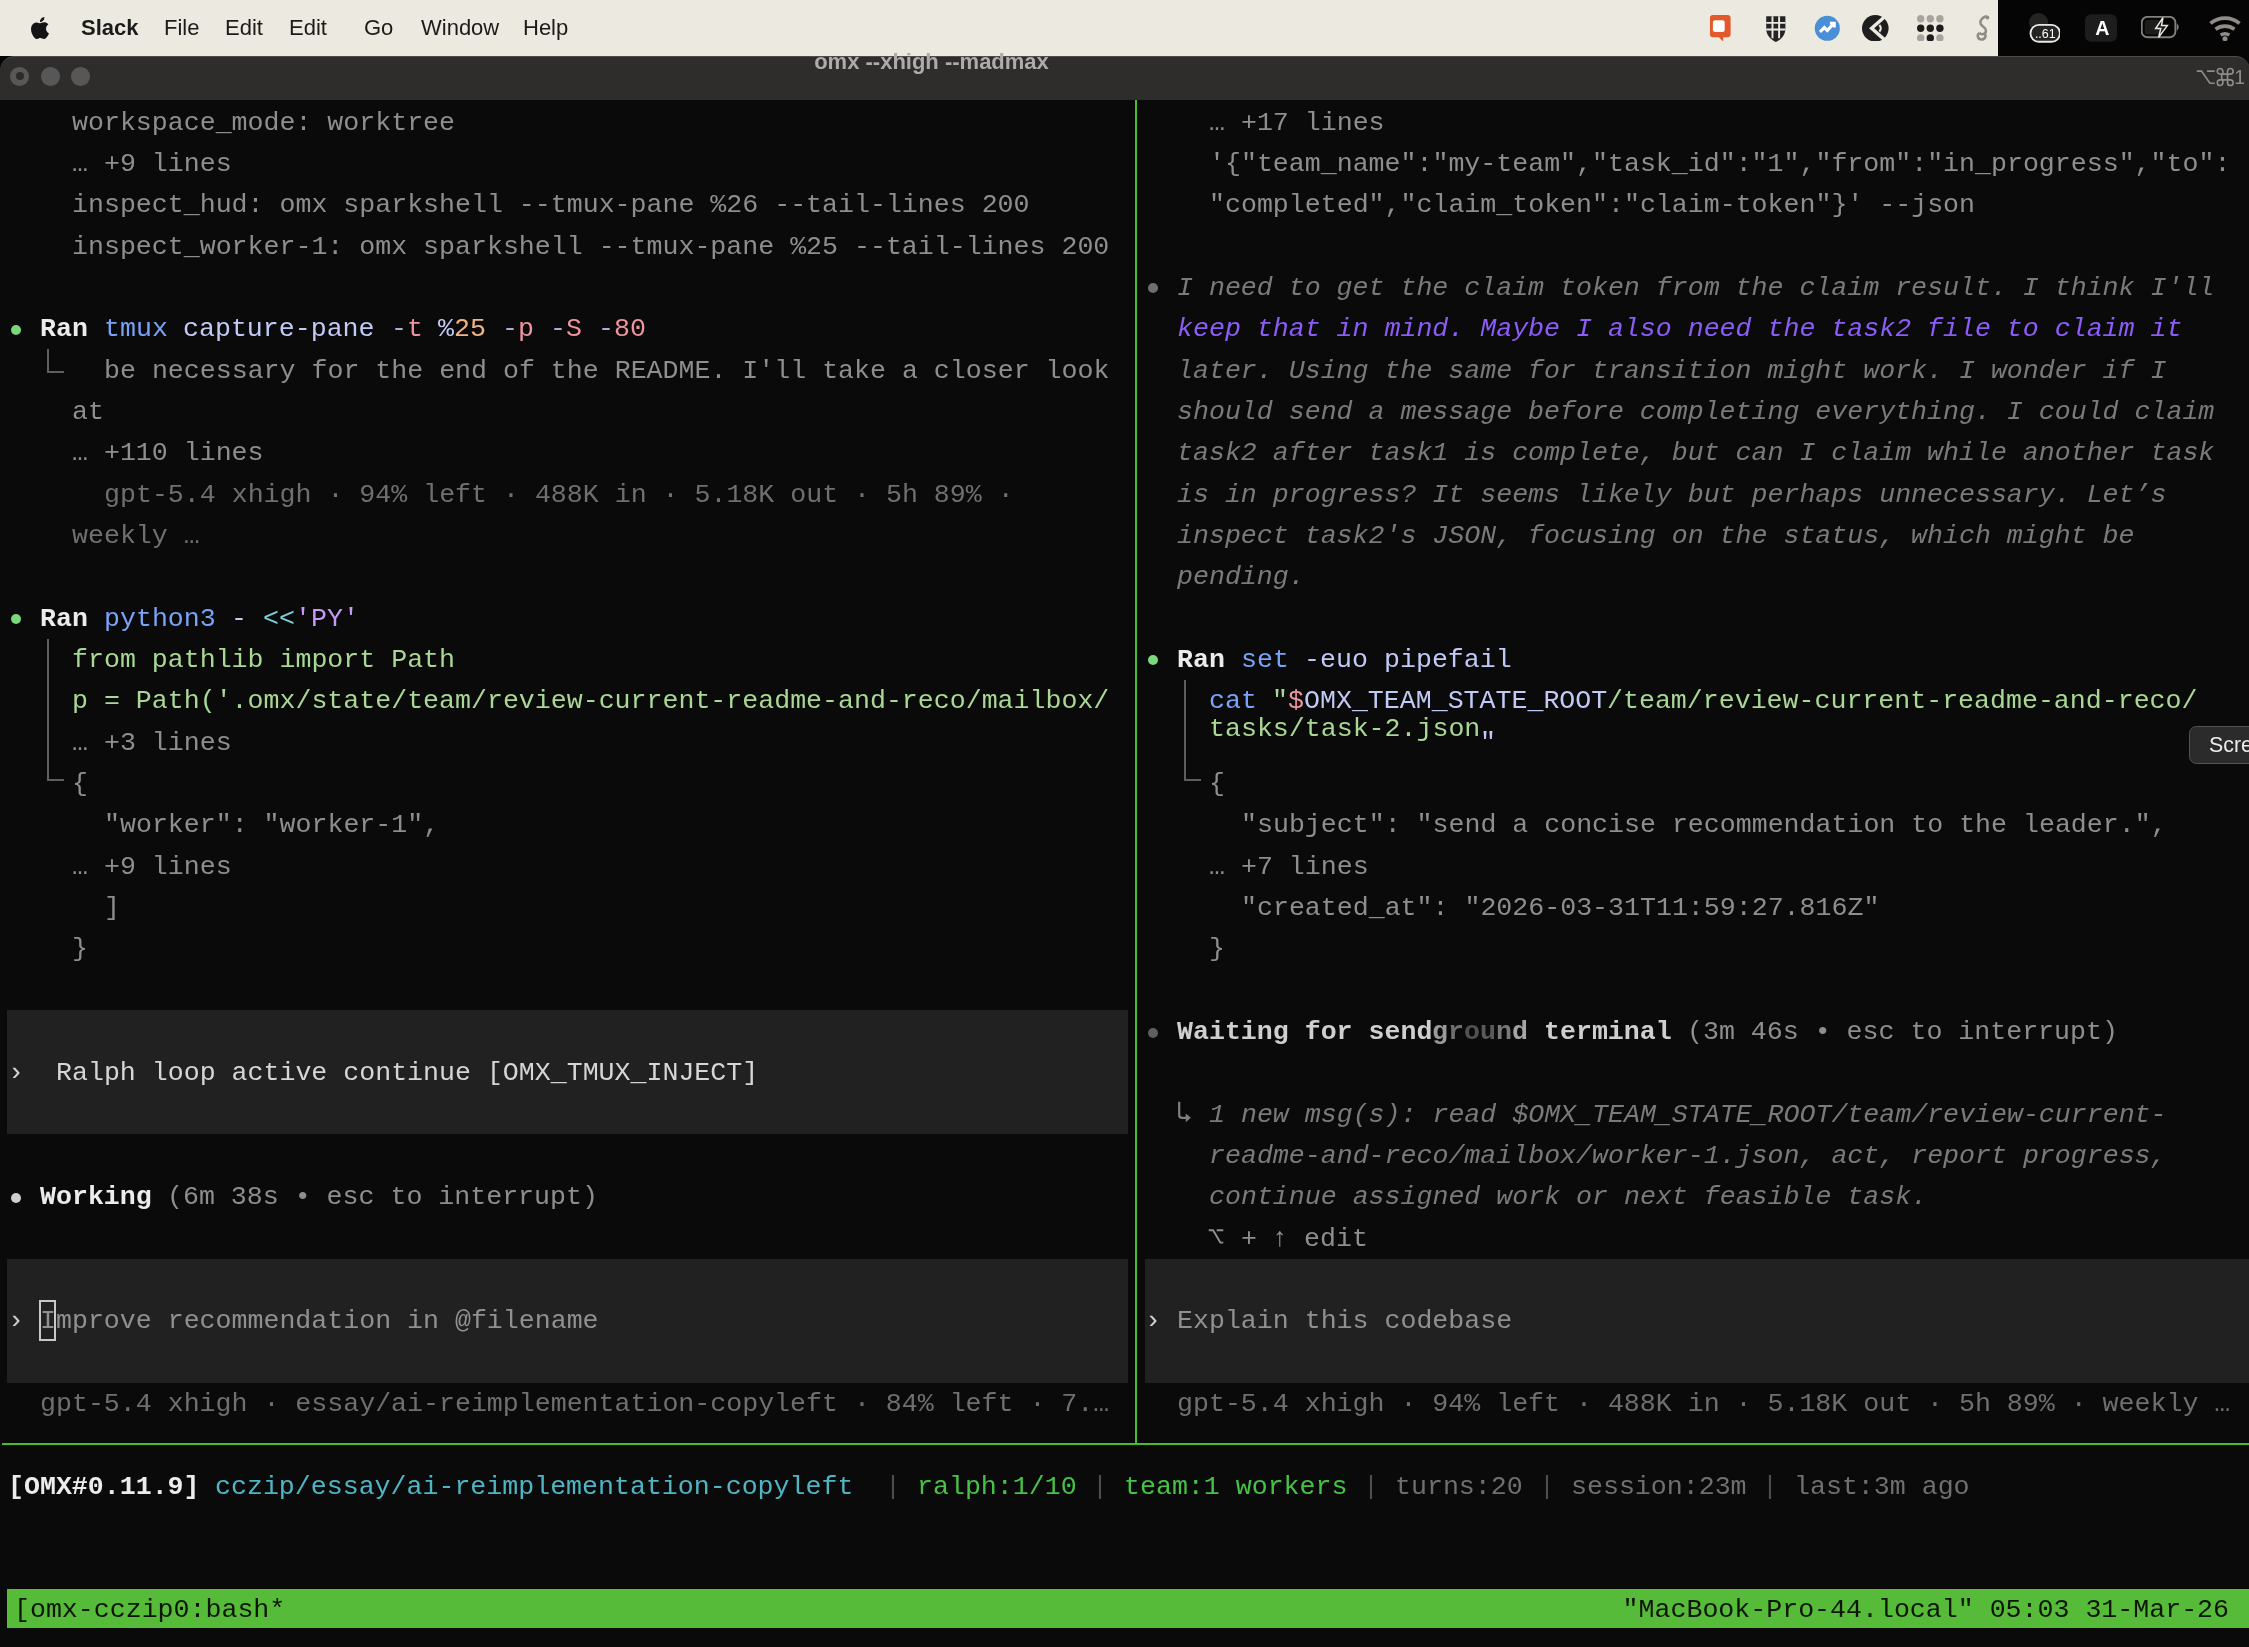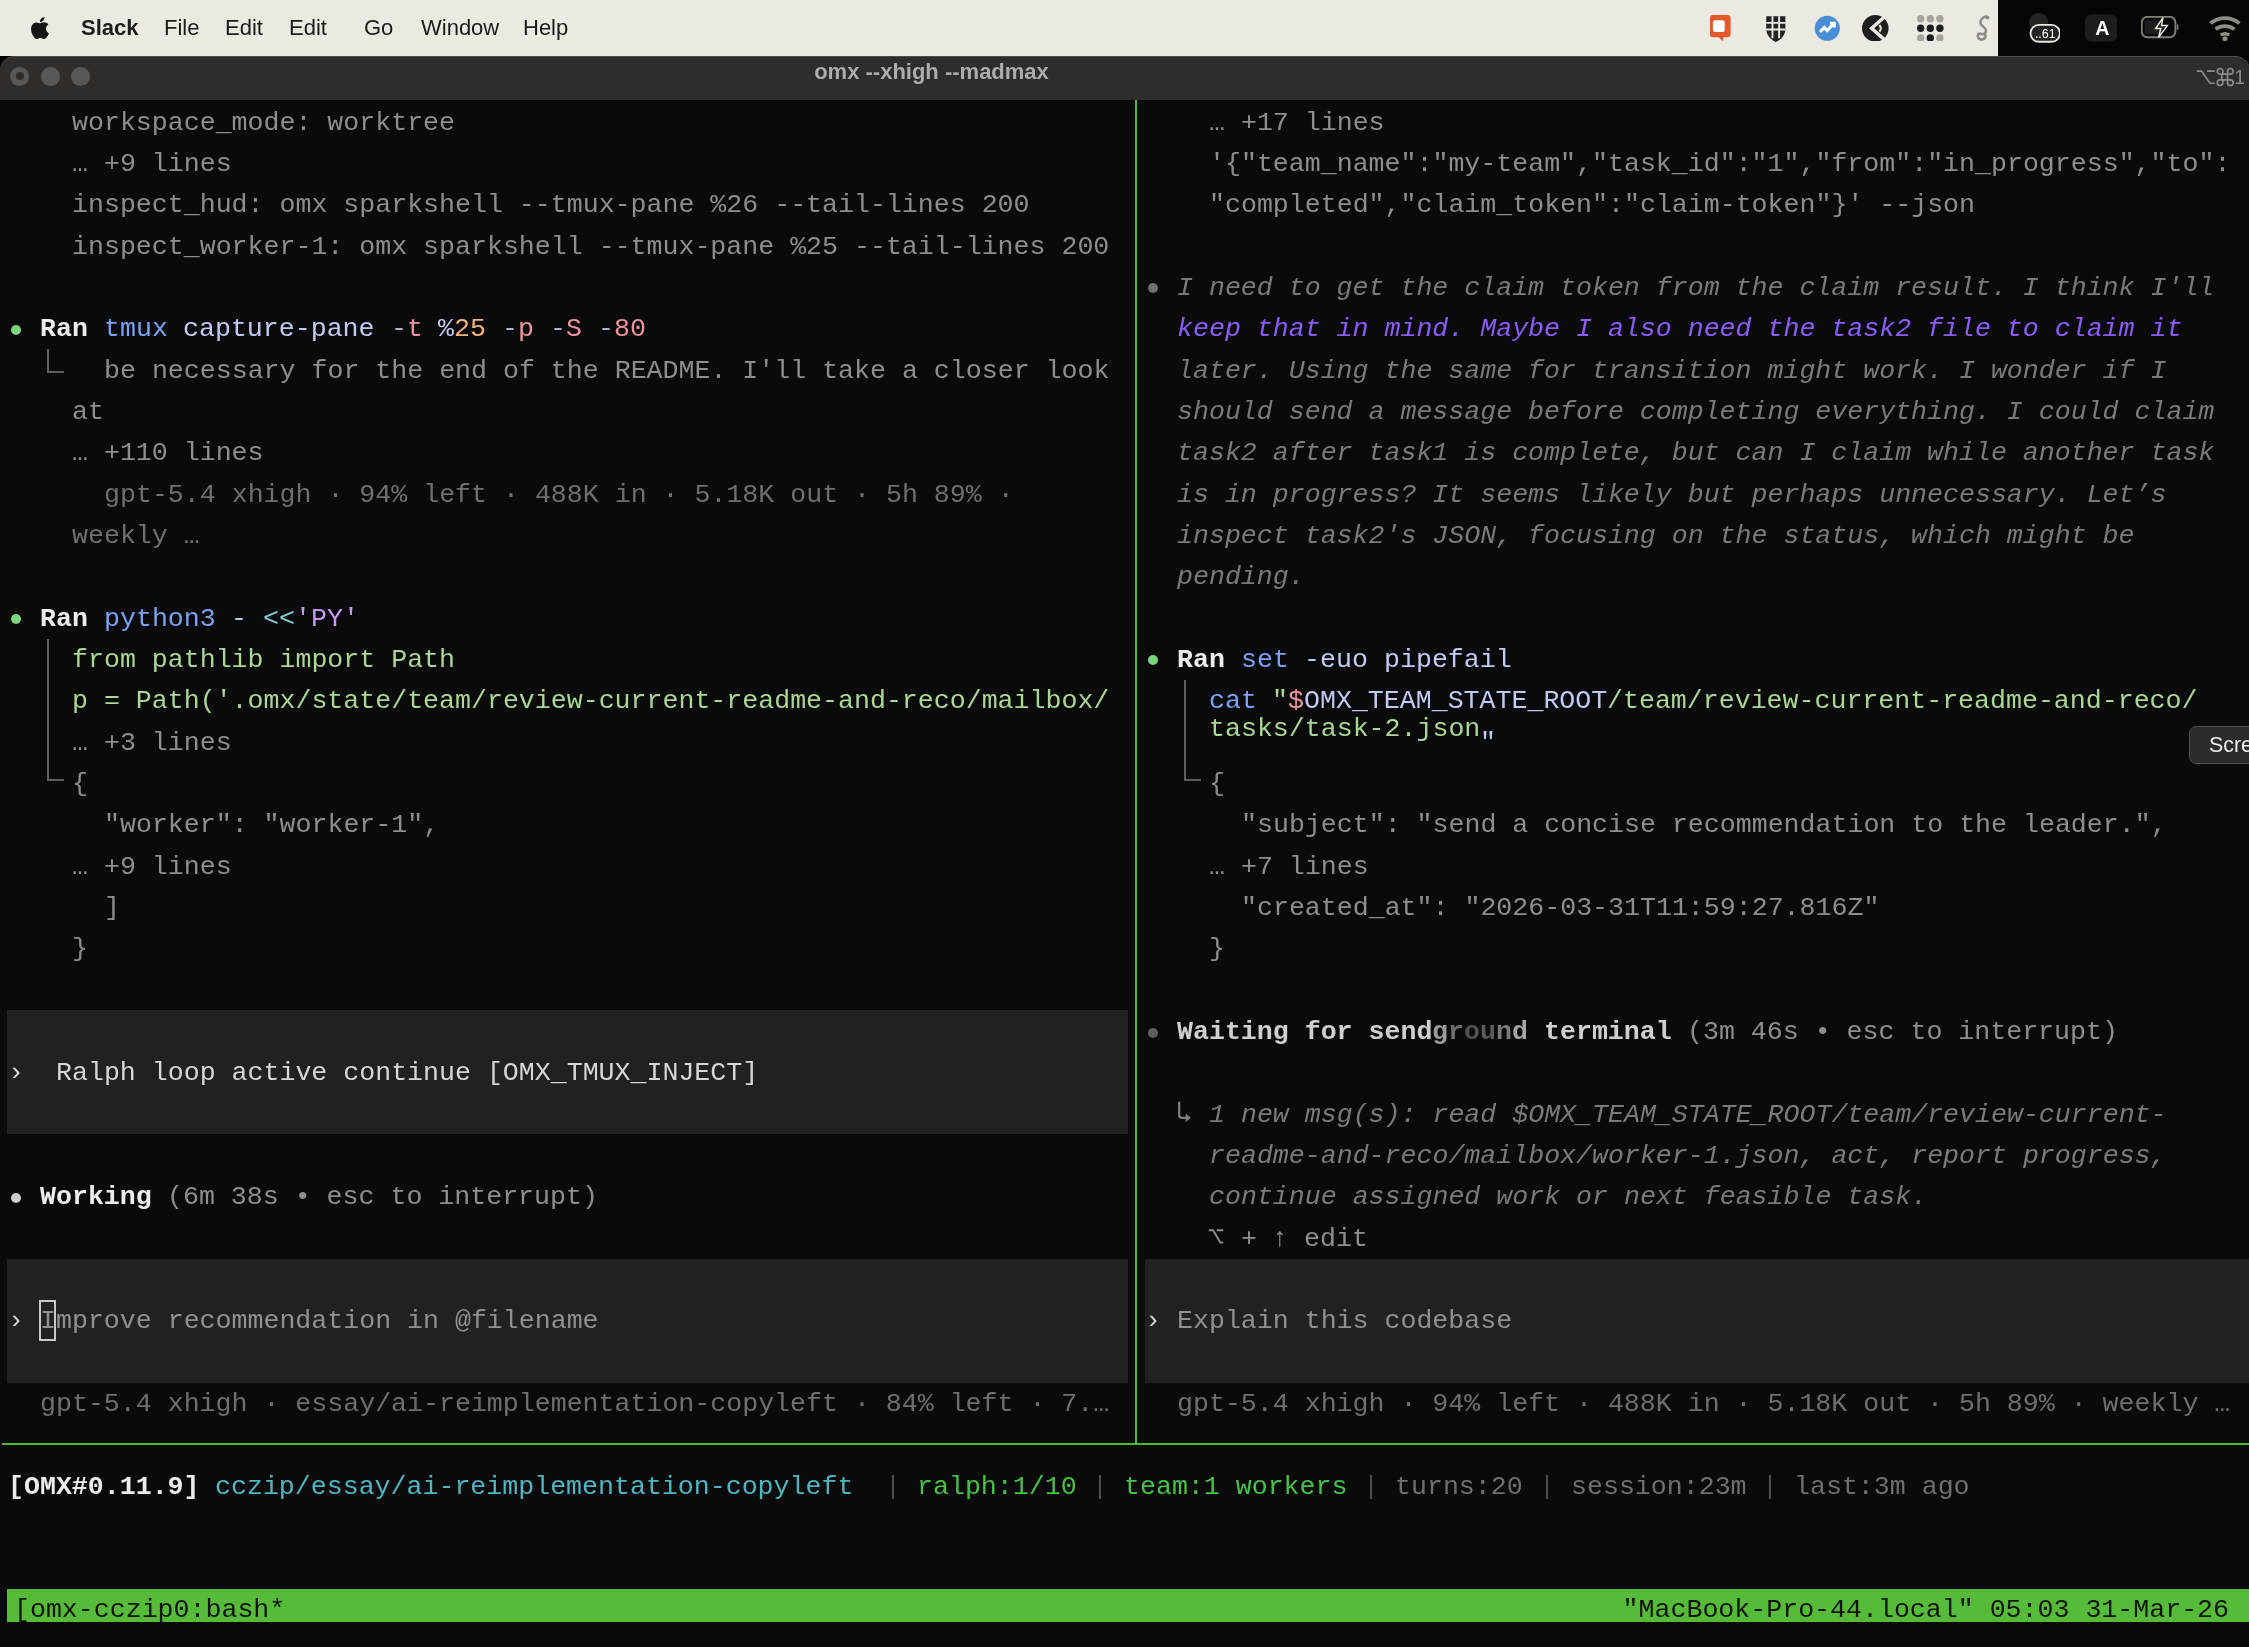--- a/index.html
+++ b/index.html
@@ -2,27 +2,27 @@
 <html style="font-size:11.8px"><head><meta charset="utf-8"><title>omx</title><style>
 *{margin:0;padding:0;box-sizing:border-box}
 html,body{width:2250px;height:1648px;background:#050505;overflow:hidden}
 body{position:relative;font-family:"Liberation Mono",monospace}
 .t{position:absolute;font-size:26.6px;line-height:41px;height:41px;white-space:pre;display:flex;align-items:center}
 #menubar{position:absolute;left:0;top:0;width:1998px;height:56px;background:#ece9e1}
 .mi{position:absolute;top:0;height:56px;display:flex;align-items:center;font-family:"Liberation Sans",sans-serif;font-size:22px;color:#1b1b1b}
 #win{position:absolute;left:0;top:56px;width:2250px;height:1591px;background:#0a0a0a;border-radius:14.8px 14.8px 0 0}
 #titlebar{position:absolute;left:0;top:0;width:2250px;height:44px;background:#2e2d2c;border-radius:14.8px 14.8px 0 0;border-top:0.7px solid #4e4d4c}
 .tl{position:absolute;top:11px;width:18.5px;height:18.5px;border-radius:50%;background:#575757}
-#title{position:absolute;left:0;top:50px;width:1863px;height:44px;display:flex;align-items:center;justify-content:center;font-family:"Liberation Sans",sans-serif;font-weight:bold;font-size:22px;color:#aeabaa}
+#title{position:absolute;left:0;top:40px;width:1863px;height:44px;display:flex;align-items:center;justify-content:center;font-family:"Liberation Sans",sans-serif;font-weight:bold;font-size:22px;color:#aeabaa}
 .box{position:absolute;background:#212121}
 .vline{position:absolute;width:2.2px;background:#5e5e5e}
 .hline{position:absolute;height:2.2px;background:#5e5e5e}
 #cursor{position:absolute;border:2.2px solid #c8c8c8;background:transparent}
 #scre{position:absolute;left:2189px;top:726px;width:96px;height:38px;background:#2b2b2b;border:1.5px solid #525252;border-radius:7.4px;display:flex;align-items:center;font-family:"Liberation Sans",sans-serif;font-size:21.4px;color:#ececec;padding-left:19px}
-#bar{position:absolute;left:6.6px;top:1589px;width:2243px;height:33px;background:#57bb3a;color:#0c1506;font-size:26.6px}
+#bar{position:absolute;left:6.6px;top:1589px;width:2243px;height:39px;background:#57bb3a;color:#0c1506;font-size:26.6px}
 #bar span{position:absolute;top:0;height:41px;display:flex;align-items:center;white-space:pre}
 </style></head><body>
 
 <div id="menubar">
 <svg style="position:absolute;left:29px;top:15.5px" width="22" height="23.6" viewBox="0 0 24 25">
       <path fill="#141414" d="M12.152 7.646c-.948 0-2.415-1.078-3.96-1.04-2.04.027-3.91 1.183-4.961 3.014-2.117 3.675-.546 9.103 1.519 12.09 1.013 1.454 2.208 3.09 3.792 3.03 1.52-.065 2.09-.987 3.935-.987 1.831 0 2.35.987 3.96.948 1.637-.026 2.676-1.48 3.676-2.948 1.156-1.688 1.636-3.325 1.662-3.415-.039-.013-3.182-1.221-3.22-4.857-.026-3.04 2.48-4.494 2.597-4.559-1.429-2.09-3.623-2.324-4.39-2.376-2-.156-3.675 1.09-4.61 1.09zM15.53 4.58c.843-1.012 1.4-2.427 1.245-3.83-1.207.052-2.662.805-3.532 1.818-.78.896-1.454 2.338-1.273 3.714 1.338.104 2.715-.688 3.56-1.702"></path>
     </svg>
 <span class="mi" style="left:81px;font-weight:bold">Slack</span>
 <span class="mi" style="left:164px">File</span>
 <span class="mi" style="left:225px">Edit</span>

